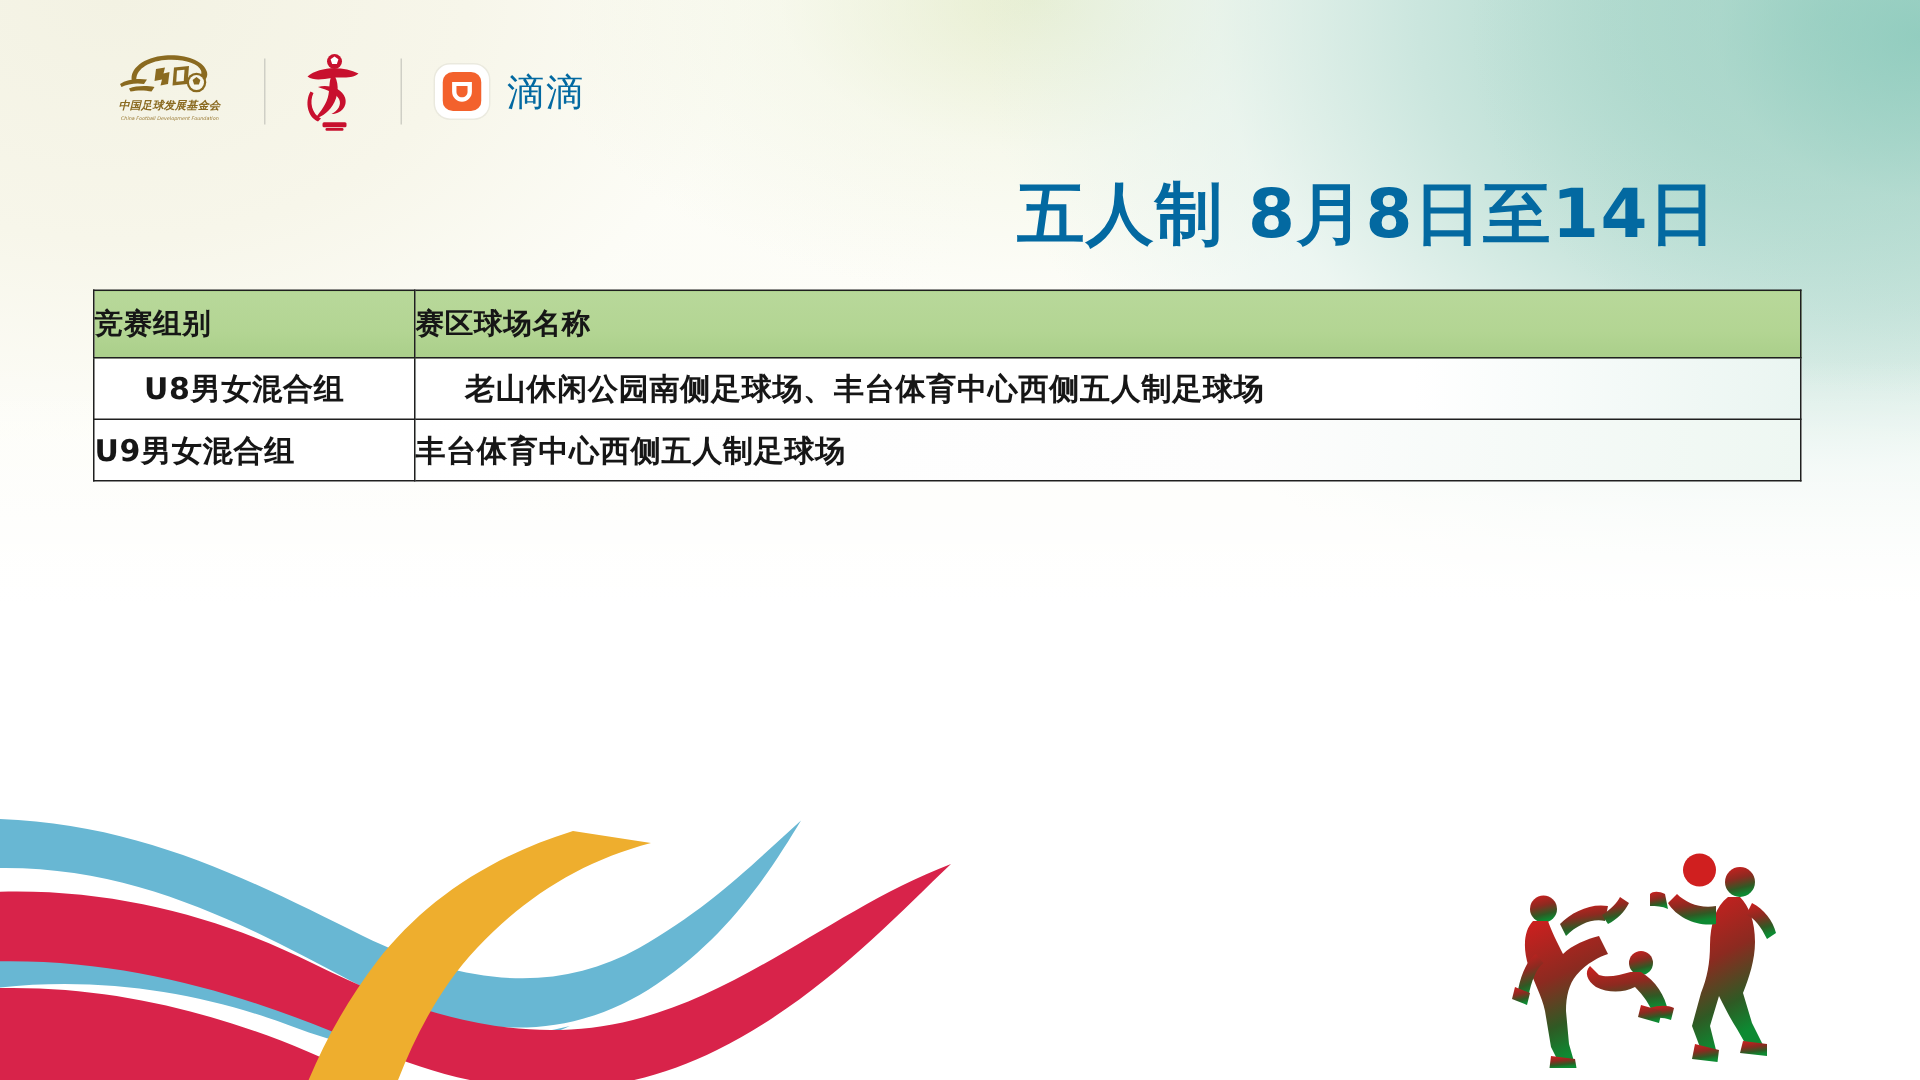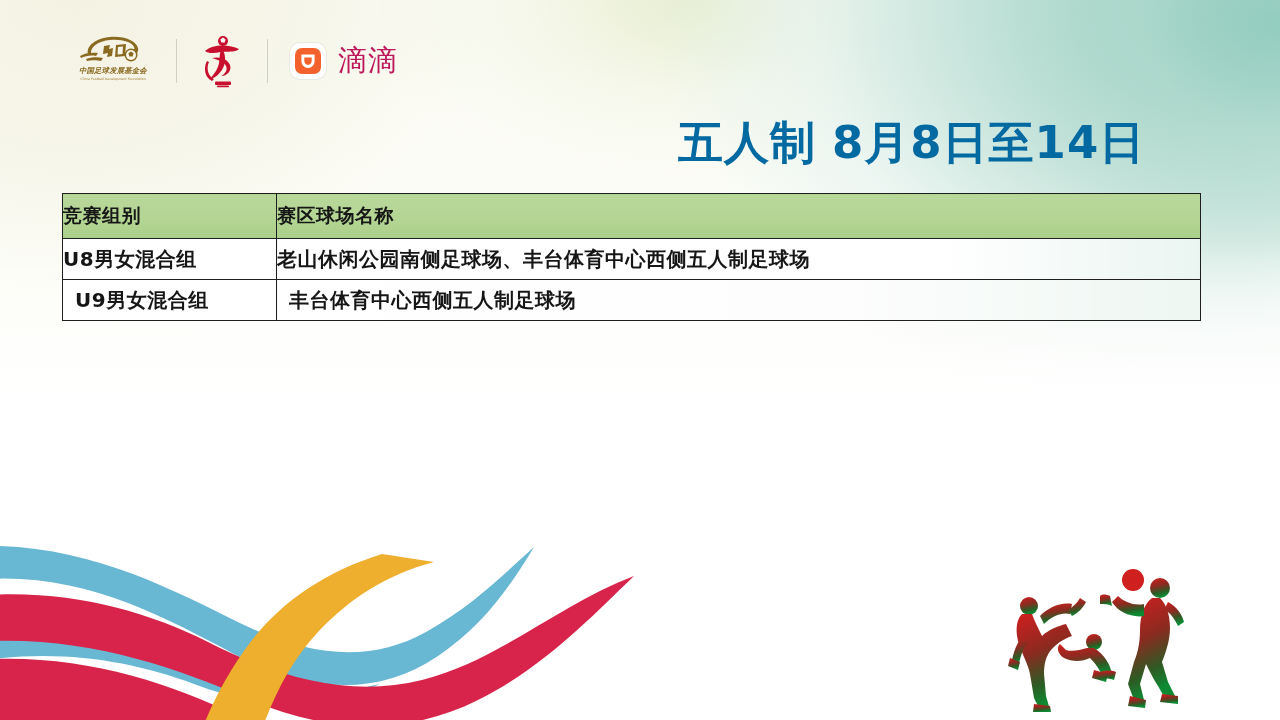--- a/index.html
+++ b/index.html
@@ -97,22 +97,22 @@
     display: flex; align-items: center;
   }
   .didi-tile {
     width: 36px; height: 36px;
     background: #ffffff;
     border-radius: 10px;
     box-shadow: 0 0 0 1px rgba(0,0,0,0.05);
     display: flex; align-items: center; justify-content: center;
   }
   .didi-word {
-    font-size: 29px;
-    color: #be185d;
+    font-size: 25px;
+    color: #0369a1;
     font-weight: 500;
     margin-left: 12px;
     letter-spacing: 1px;
   }
 
   
   .title-main {
     position: absolute;
     left: 70px; top: 118px;
     font-size: 46px;
@@ -156,24 +156,24 @@
     height: 44px;
     background: linear-gradient(to bottom, #b8d89a 0%, #b3d593 60%, #aacf8a 100%);
     font-size: 19px;
   }
   .venue-table tbody td {
     height: 40px;
   }
   .venue-table col.c1 { width: 214px; }
   .venue-table tbody tr:nth-child(1) td {
     background: linear-gradient(to right, #ffffff 0%, #ffffff 72%, #eaf5f1 100%);
+    padding-left: 33px;
   }
   .venue-table tbody tr:nth-child(2) td {
     background: linear-gradient(to right, #ffffff 0%, #fdfdfd 60%, #eef7f2 100%);
-    padding-left: 12px;
   }
   .venue-table tbody td.group-cell {
     background: #ffffff !important;
   }
 
   
   .ribbons {
     position: absolute;
     left: -6px; bottom: -4px;
     width: 680px; height: 240px;

